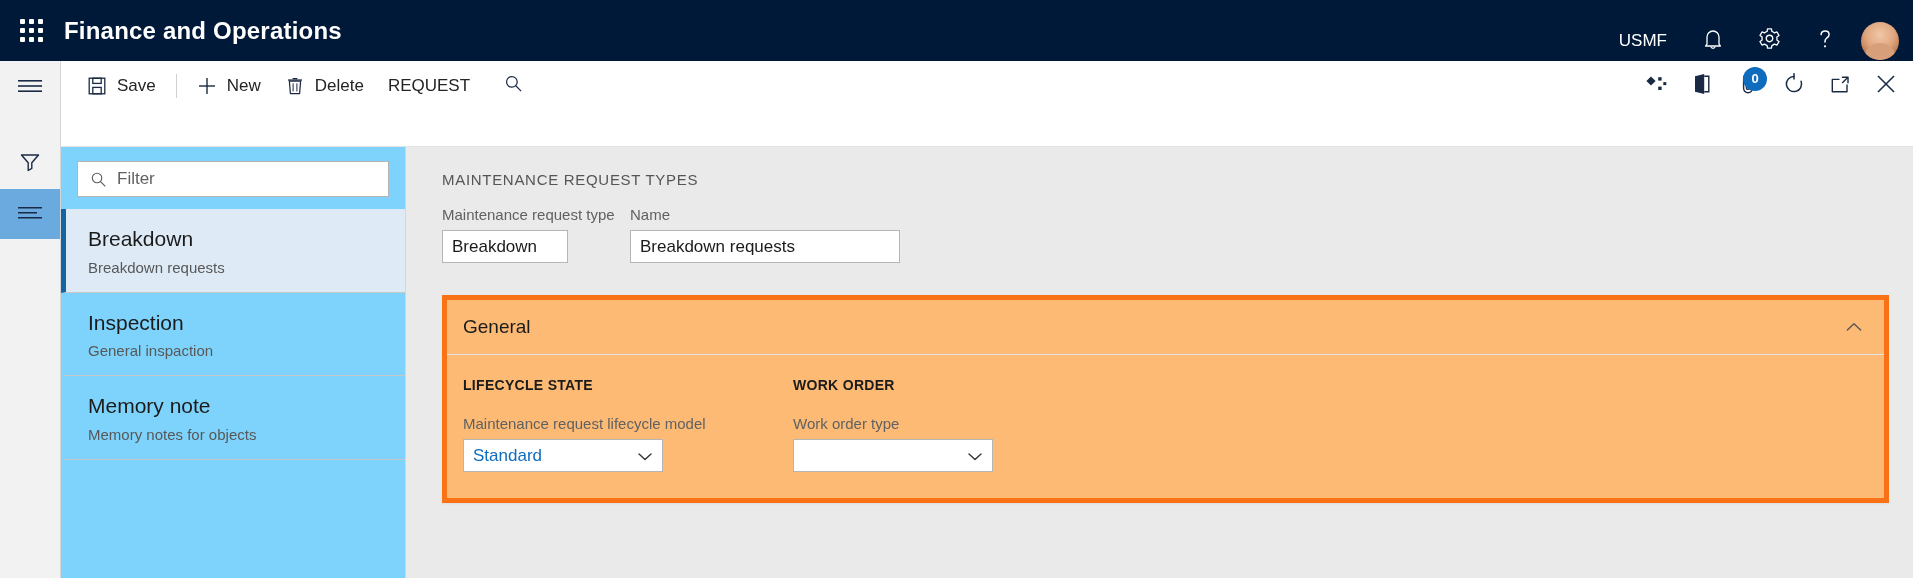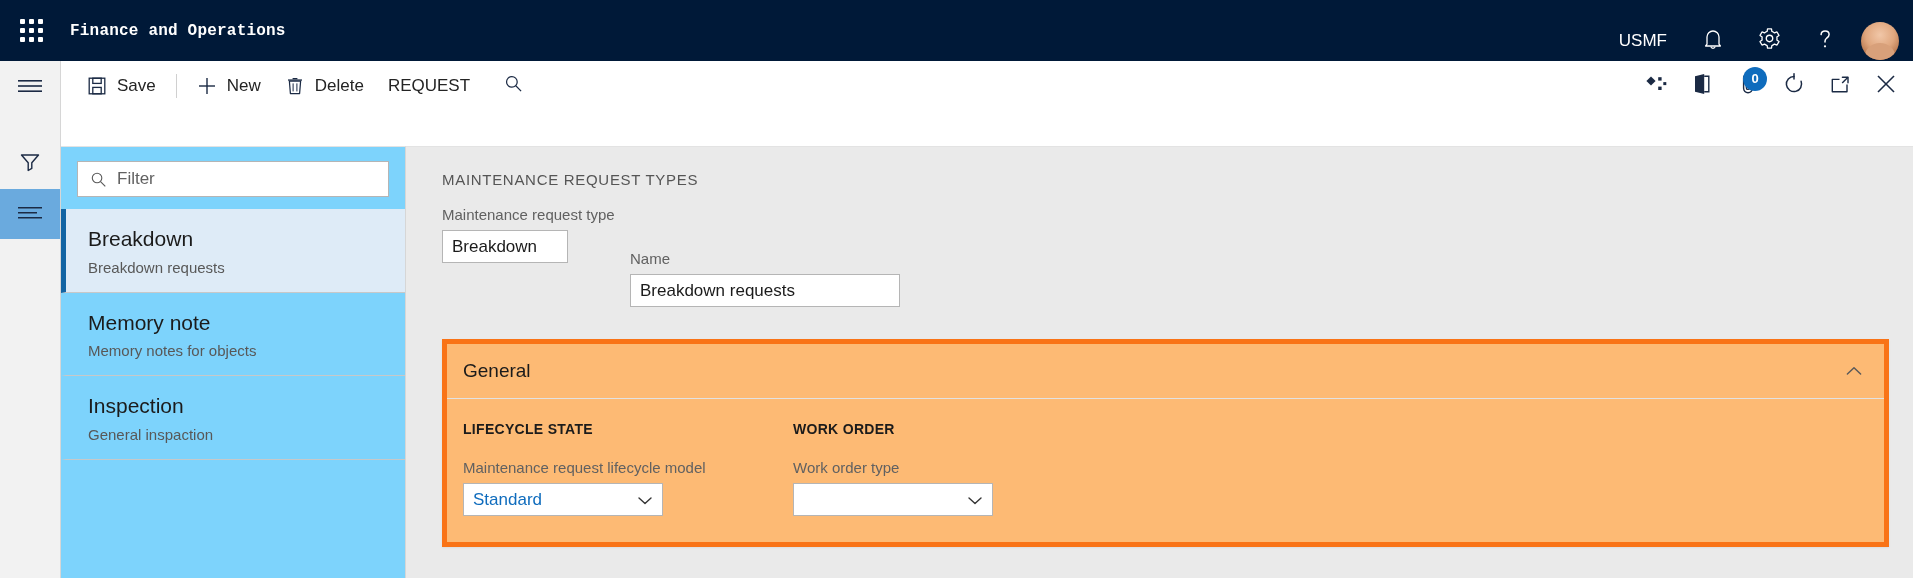--- a/index.html
+++ b/index.html
@@ -48,26 +48,25 @@
     gap: 4px;
   }
   .waffle-grid i {
     display: block;
     width: 5px;
     height: 5px;
     background: #ffffff;
     border-radius: 1px;
   }
   .app-title {
-    font-size: 16px;
+    font-size: 24px;
     font-weight: 600;
     letter-spacing: 0.2px;
-    margin-left: 8px;
+    margin-left: 2px;
     white-space: nowrap;
-    font-family: Liberation Mono, monospace;
   }
   .searchwrap {
     position: absolute;
     left: 464px;
     top: 12px;
     width: 627px;
     height: 37px;
     background: #2d4664;
     display: flex;
     align-items: center;
@@ -320,21 +319,21 @@
     letter-spacing: 0.7px;
     color: #555555;
     padding-top: 24px;
   }
   .fieldrow {
     display: flex;
     margin-top: 18px;
   }
   .field { display: flex; flex-direction: column; }
   .field.mrt { width: 126px; margin-right: 0; }
-  .field.name { width: 270px; margin-left: 62px; margin-top: 44px; }
+  .field.name { width: 270px; margin-left: 62px; }
   .field-label {
     font-size: 15px;
     color: #616161;
     margin-bottom: 7px;
     white-space: nowrap;
   }
   .field-input {
     height: 33px;
     background: #ffffff;
     border: 1px solid #b5b5b5;
@@ -630,27 +629,27 @@
           </div>
 
           <div class="listitems">
 
             <div class="listitem sel">
               <div class="li-title">Breakdown</div>
               <div class="li-sub">Breakdown requests</div>
             </div>
 
             <div class="listitem">
+              <div class="li-title">Inspection</div>
+              <div class="li-sub">General inspaction</div>
+            </div>
+
+            <div class="listitem">
               <div class="li-title">Memory note</div>
               <div class="li-sub">Memory notes for objects</div>
-            </div>
-
-            <div class="listitem">
-              <div class="li-title">Inspection</div>
-              <div class="li-sub">General inspaction</div>
             </div>
 
           </div>
         </div>
 
         <div class="formpane">
 
           <div class="page-caption">MAINTENANCE REQUEST TYPES</div>
 
           <div class="fieldrow">

